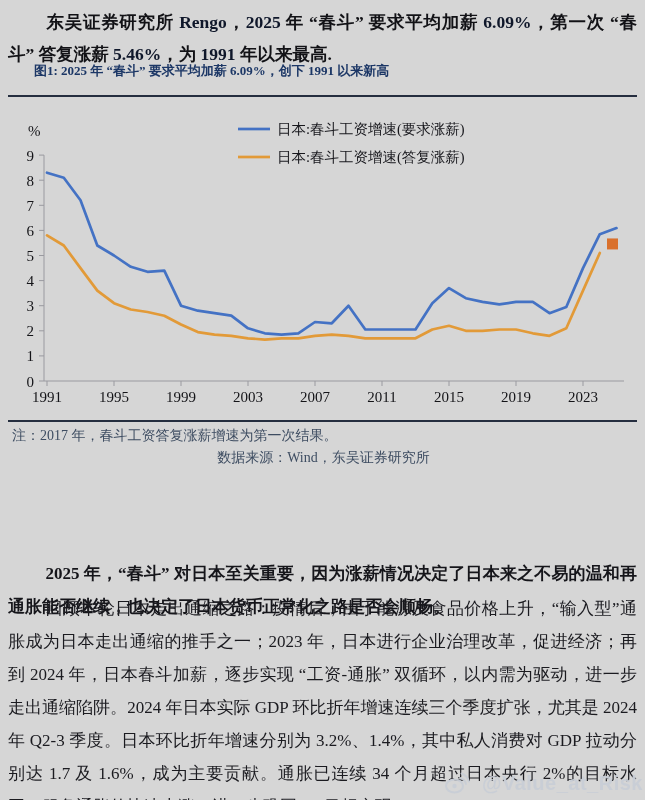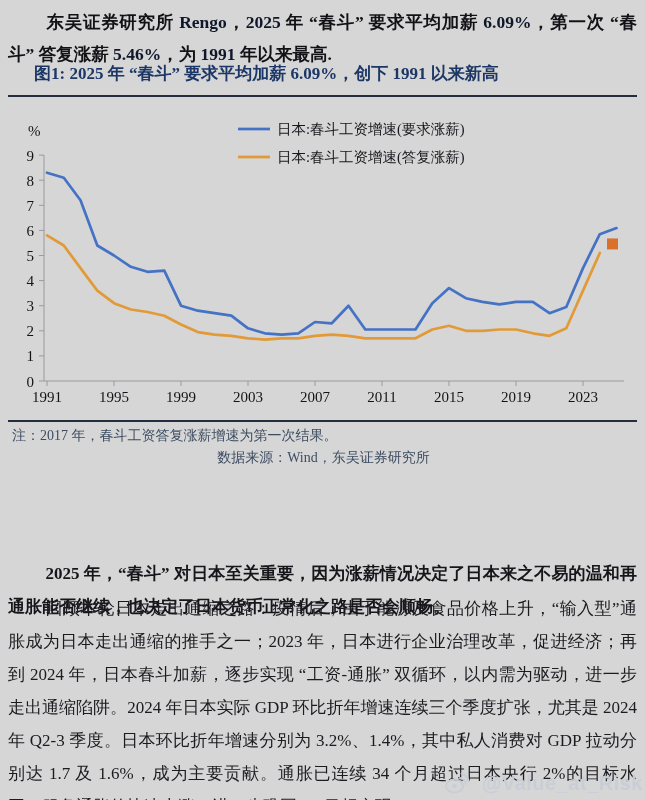--- a/index.html
+++ b/index.html
@@ -11,21 +11,21 @@
   }
   .abs{position:absolute;}
   .header{
     top:6px;left:8px;right:8px;
     font-size:17.5px;line-height:32px;font-weight:bold;
     text-align:justify;text-indent:2.2em;color:#121216;
   }
   .header .a{color:#0f172a;}
   .fig-title{
     top:62px;left:10px;right:8px;
-    font-size:17px;font-weight:bold;color:#1c3766;padding-left:24px;
+    font-size:13px;font-weight:bold;color:#1c3766;padding-left:24px;
   }
   .rule{left:8px;width:629px;height:2px;background:#252e3f;}
   .rule-top{top:95px;}
   .rule-bottom{top:420px;}
   .chart{top:100px;left:0;}
   .tick{font:15px "Liberation Serif","DejaVu Serif",serif;fill:#141418;}
   .legend-text{font:14.5px "Liberation Serif","DejaVu Serif",serif;fill:#17171c;}
   .note,.source{
     left:12px;right:10px;font-size:14px;color:#3d4c61;
   }

